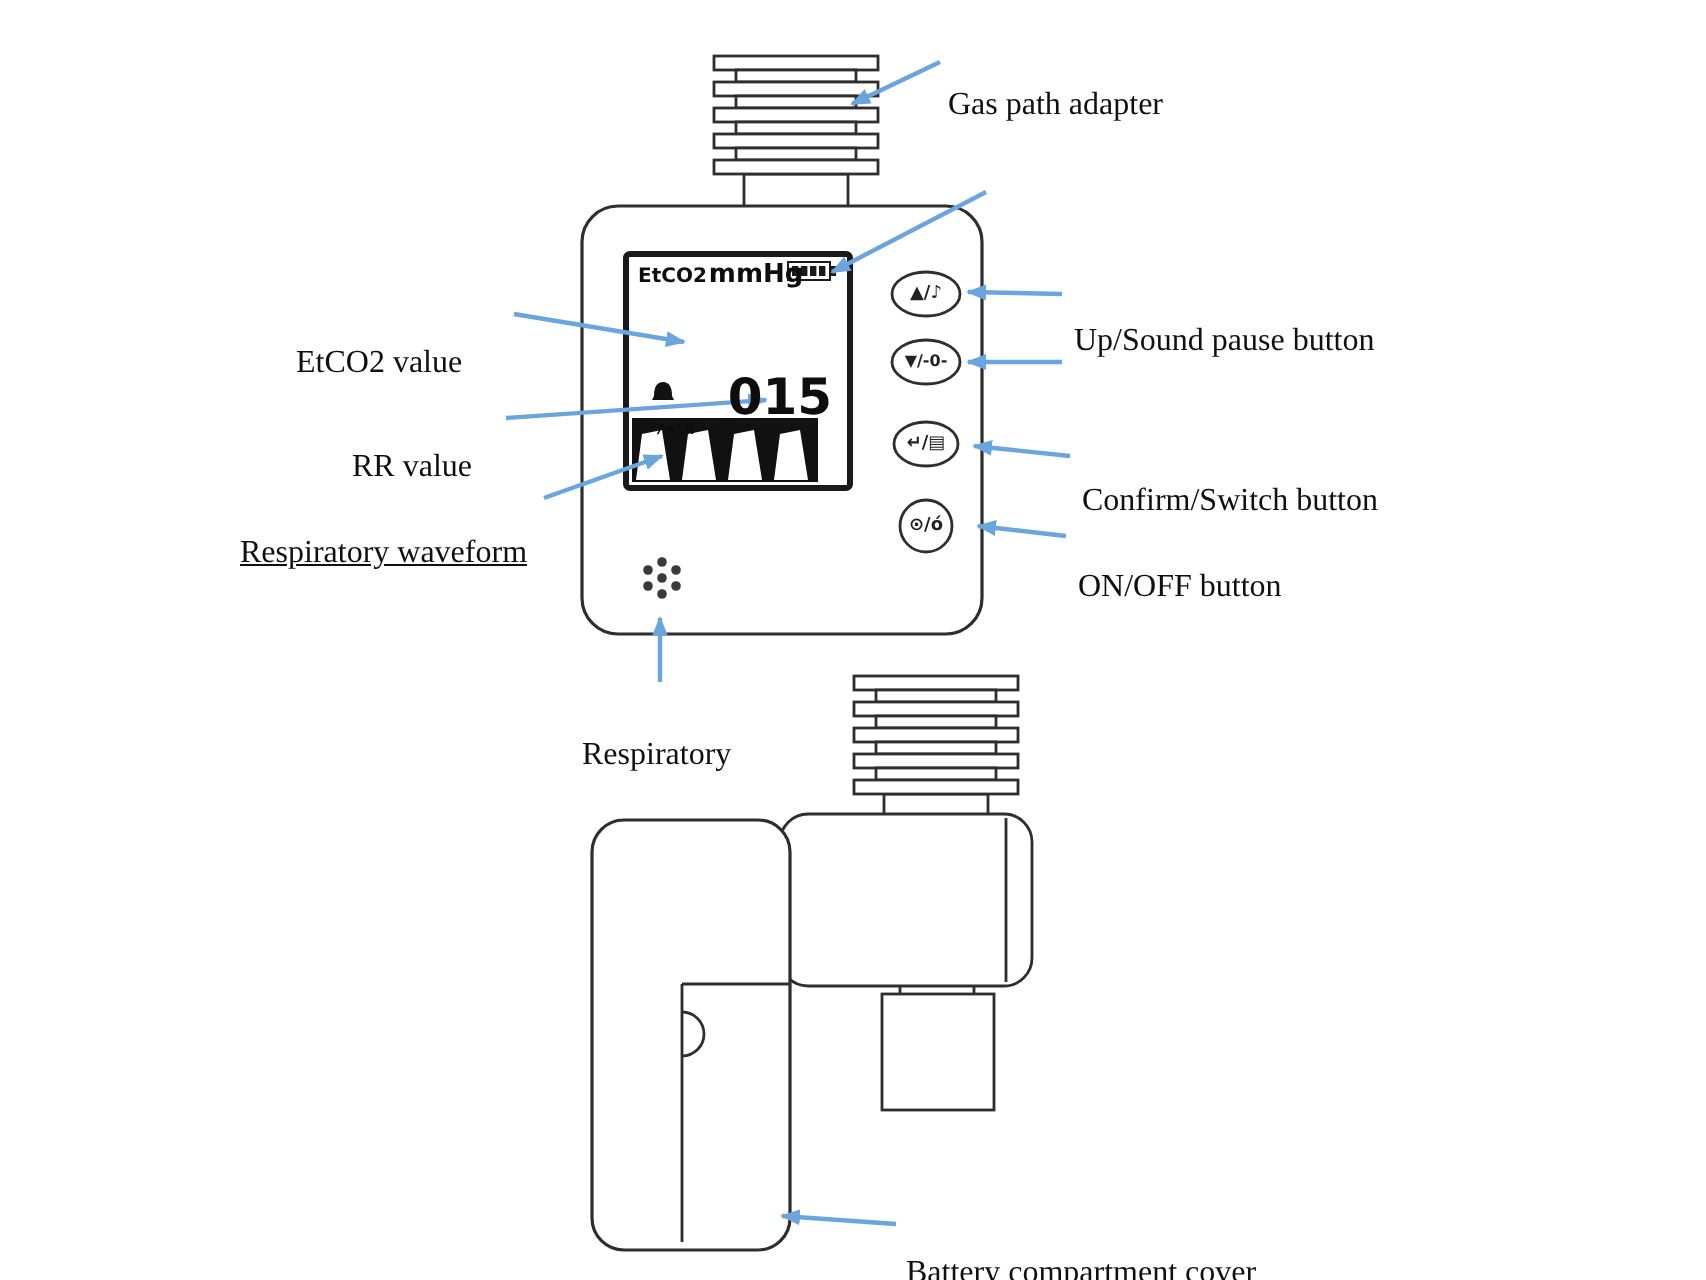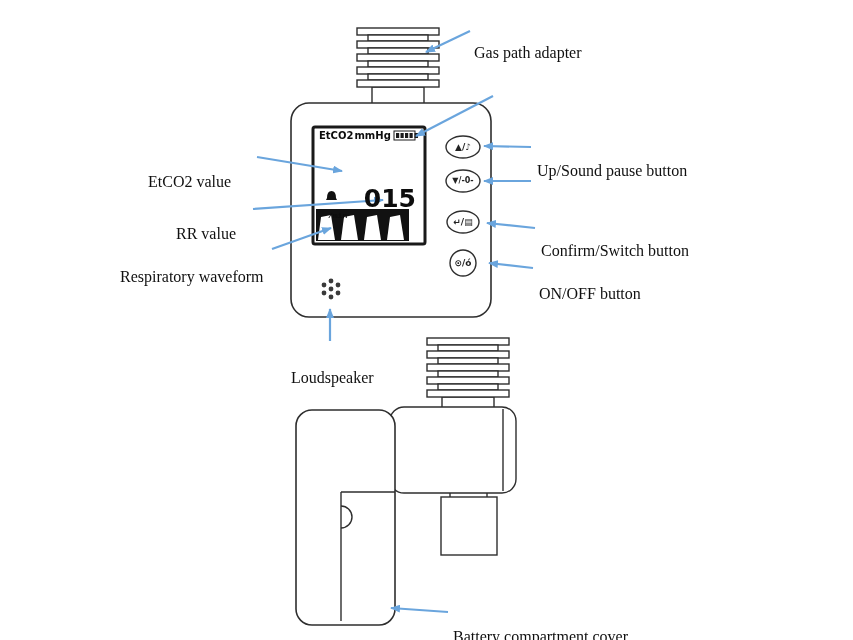--- a/index.html
+++ b/index.html
@@ -11,21 +11,21 @@
   .callout {
     position:absolute; font-size:16px; color:#101010; white-space:nowrap;
     line-height:1.15;
     margin-top:24px;
   }
   .scr {
     position:absolute; font-family:"DejaVu Sans", sans-serif; color:#0d0d0d;
     line-height:1; white-space:nowrap;
   }
   .scr-param { left:319px; top:131px; font-size:10px; font-weight:bold; }
-  .scr-param .unit { font-size:10px; margin-left:1px; }
+  .scr-param .unit { font-size:13px; margin-left:1px; }
   .scr-etco2 { left:322px; top:142px; width:100px; text-align:center;
                font-size:37px; font-weight:bold; letter-spacing:1px; }
   .scr-rr    { left:352px; top:186px; width:64px; text-align:right;
                font-size:25px; font-weight:bold; }
   .scr-rrunit{ left:328px; top:212px; font-size:8px; font-weight:bold;font-family:Liberation Mono, monospace; }
   .btn-glyph {
     position:absolute; font-family:"DejaVu Sans", sans-serif;
     font-size:9px; font-weight:bold; color:#222; text-align:center; line-height:1;
     white-space:nowrap;
   }
@@ -151,20 +151,20 @@
   <div class="scr scr-rrunit">/min</div>
 
   <div class="btn-glyph" style="left:446px; top:143px; width:34px;">▲/♪</div>
   <div class="btn-glyph" style="left:446px; top:177px; width:34px; font-size:8px;">▼/-0-</div>
   <div class="btn-glyph" style="left:447px; top:218px; width:32px;">↵/▤</div>
   <div class="btn-glyph" style="left:449px; top:259px; width:28px;">⊙/ó</div>
 
   <div class="callout" style="left:474px; top:20px;">Gas path adapter</div>
   <div class="callout" style="left:148px; top:149px;">EtCO2 value</div>
   <div class="callout" style="left:176px; top:201px;text-align:right;">RR value</div>
-  <div class="callout" style="left:120px; top:244px;">Respiratory waveform</div>
+  <div class="callout" style="left:120px; top:244px;text-decoration:underline;">Respiratory waveform</div>
   <div class="callout" style="left:537px; top:138px;">Up/Sound pause button</div>
   <div class="callout" style="left:541px; top:218px;text-align:center;">Confirm/Switch button</div>
   <div class="callout" style="left:539px; top:261px;">ON/OFF button</div>
-  <div class="callout" style="left:291px; top:345px;">Loudspeaker</div>
+  <div class="callout" style="left:291px; top:345px;">Respiratory</div>
   <div class="callout" style="left:453px; top:604px;">Battery compartment cover</div>
 
 </div>
 
 </body></html>

